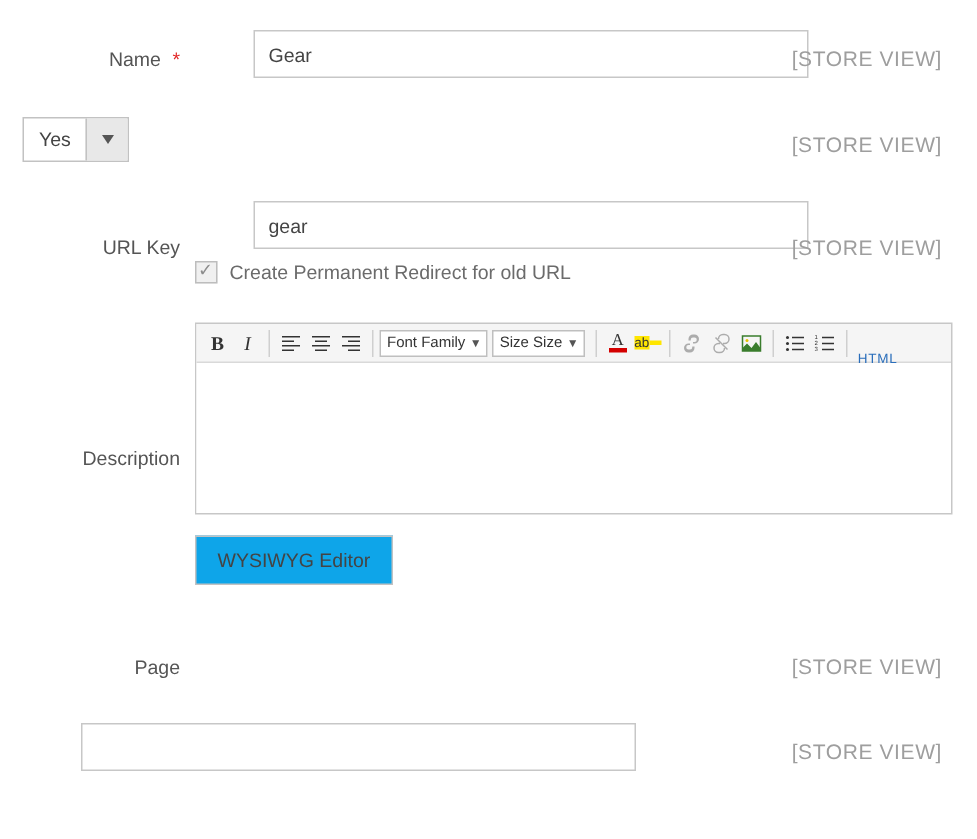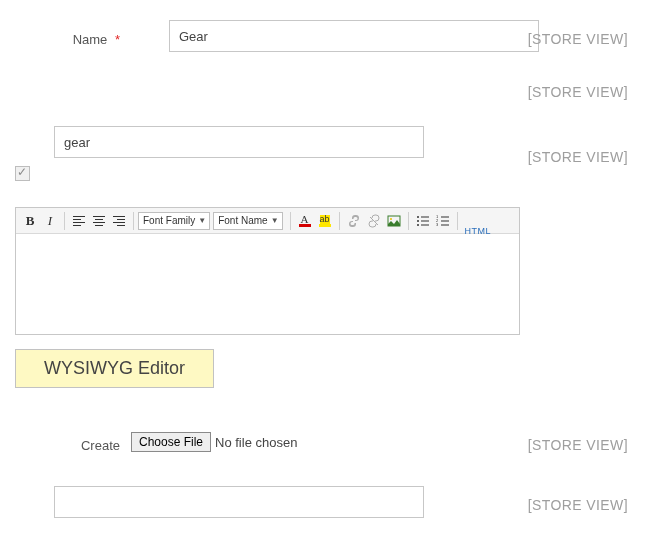--- a/index.html
+++ b/index.html
@@ -142,24 +142,24 @@
       margin-right: 3px;
     }
     .rte-select .dd { margin-left:3px; font-size:8px; color:#555;}
     .rte-area {
       height: 100px;
       background: #fff;
     }
     .wysiwyg-btn {
       margin-top: 14px;
       display: inline-block;
-      padding: 8px 28px;
-      background: #fef9c3;
+      padding: 8px 14px;
+      background: #0ea5e9;
       border: 1px solid #c2c2c2;
-      font-size: 18px;
+      font-size: 13px;
       color: #444;
       cursor: pointer;
     }
     .file-btn {
       font-size: 12px;
       padding: 2px 7px;
       background: #efefef;
       border: 1px solid #8a8a8a;
       cursor: pointer;
       font-family: inherit;
@@ -193,34 +193,51 @@
       <span>Name</span>
       <span class="req">*</span>
     </div>
     <div class="field-col">
       <input type="text" class="text-input" value="Gear" style="">
     </div>
     <div class="scope-col">[STORE VIEW]</div>
   </div>
 
   <div class="form-row">
+    <div class="field-col">
+      <div class="select-wrap">
+        <span class="sel-text">Yes</span>
+        <span class="sel-btn">
+          <svg viewBox="0 0 8 6">
+              <path d="M0 0 L8 0 L4 6 Z"></path>
+            </svg>
+        </span>
+      </div>
+    </div>
     <div class="scope-col">[STORE VIEW]</div>
   </div>
 
   <div class="form-row">
+    <div class="label-col">
+      <span>URL Key</span>
+    </div>
     <div class="field-col">
       <input type="text" class="text-input" value="gear" style="">
       <div class="checkbox-row">
         <span class="chk checked"></span>
+        <span>Create Permanent Redirect for old URL</span>
       </div>
     </div>
     <div class="scope-col">[STORE VIEW]</div>
   </div>
 
   <div class="form-row" style="margin-bottom:40px;">
+    <div class="label-col">
+      <span>Description</span>
+    </div>
     <div>
       <div class="rte">
         <div class="rte-toolbar">
           <span class="rte-btn">
               <span class="bold-letter">B</span>
             </span>
           <span class="rte-btn">
               <span class="italic-letter">I</span>
             </span>
           <span class="rte-sep"></span>
@@ -238,29 +255,29 @@
             <svg viewBox="0 0 14 14">
                 <path d="M1 2h12v1H1zM5 5h8v1H5zM1 8h12v1H1zM5 11h8v1H5z" fill="#333"></path>
               </svg>
           </span>
           <span class="rte-sep"></span>
           <span class="rte-select">
             <span>Font Family</span>
             <span class="dd">▼</span>
           </span>
           <span class="rte-select">
-            <span>Font Name</span>
+            <span>Size Size</span>
             <span class="dd">▼</span>
           </span>
           <span class="rte-sep"></span>
           <span class="rte-btn" style="flex-direction:column;">
             <span style="font-family:serif;font-size:11px;line-height:9px;">A</span>
             <span style="width:12px;height:3px;background:#d40000;display:block;"></span>
           </span>
-          <span class="rte-btn" style="flex-direction:column;">
+          <span class="rte-btn" style="flex-direction:row;">
             <span style="font-size:9px;background:#ffe600;line-height:9px;">ab</span>
             <span style="width:12px;height:3px;background:#ffe600;display:block;"></span>
           </span>
           <span class="rte-sep"></span>
           <span class="rte-btn" style="opacity:.45;">
             <svg viewBox="0 0 14 14">
                 <path d="M5 4a3 3 0 013-3h1a3 3 0 010 6H8V6h1a1.5 1.5 0 000-3H8a1.5 1.5 0 00-1.5 1.5V5H5zm4 6a3 3 0 01-3 3H5a3 3 0 010-6h1v1H5a1.5 1.5 0 000 3h1a1.5 1.5 0 001.5-1.5V9H9z" fill="#555"></path>
               </svg>
           </span>
           <span class="rte-btn" style="opacity:.45;">
@@ -296,27 +313,21 @@
           <span class="rte-btn small-label" style="width:auto;padding:0 2px;margin-top:20px;">HTML</span>
         </div>
         <div class="rte-area"></div>
       </div>
       <div class="wysiwyg-btn">WYSIWYG Editor</div>
     </div>
   </div>
 
   <div class="form-row" style="margin-bottom:30px;">
     <div class="label-col">
-      <span>Create</span>
-    </div>
-    <div class="field-col">
-      <div class="file-row-inner">
-        <button type="button" class="file-btn">Choose File</button>
-        <span class="file-label">No file chosen</span>
-      </div>
+      <span>Page</span>
     </div>
     <div class="scope-col">[STORE VIEW]</div>
   </div>
 
   <div class="form-row" style="margin-bottom:10px;">
     <div class="field-col">
       <input type="text" class="text-input" value="" style="">
     </div>
     <div class="scope-col">[STORE VIEW]</div>
   </div>

